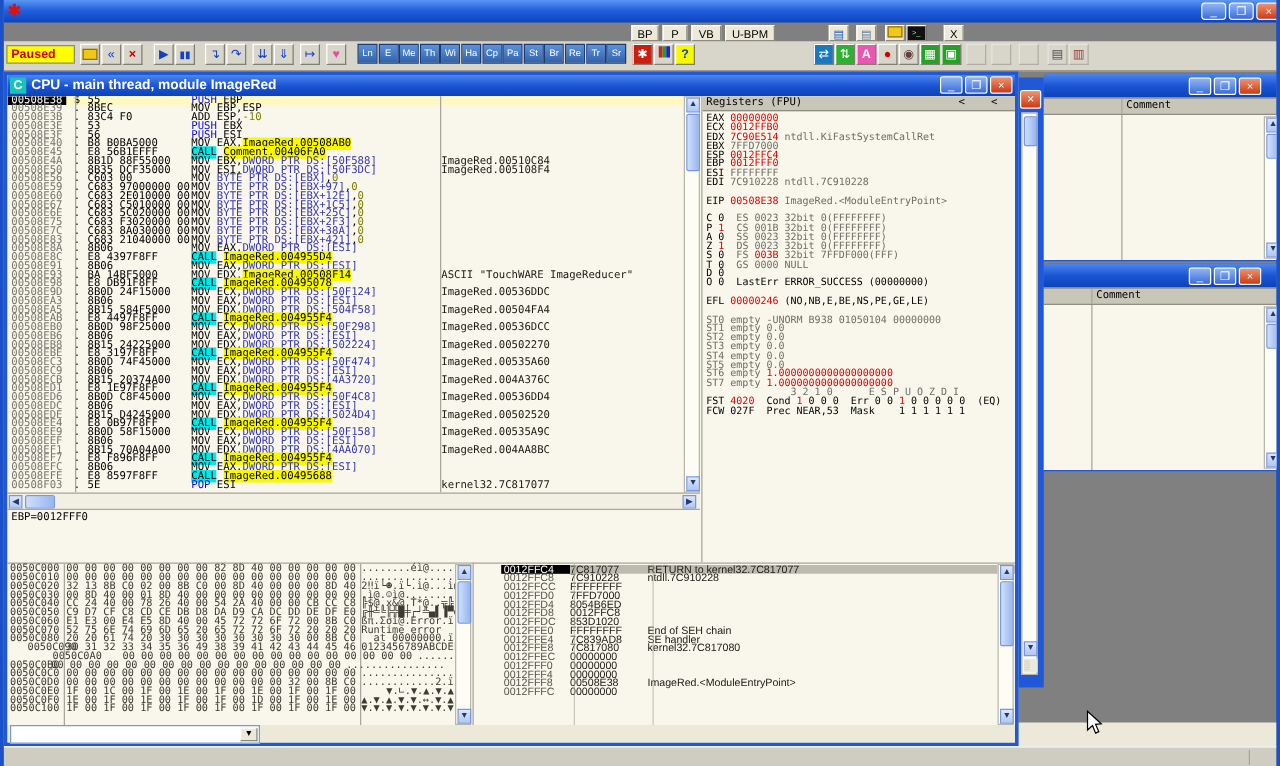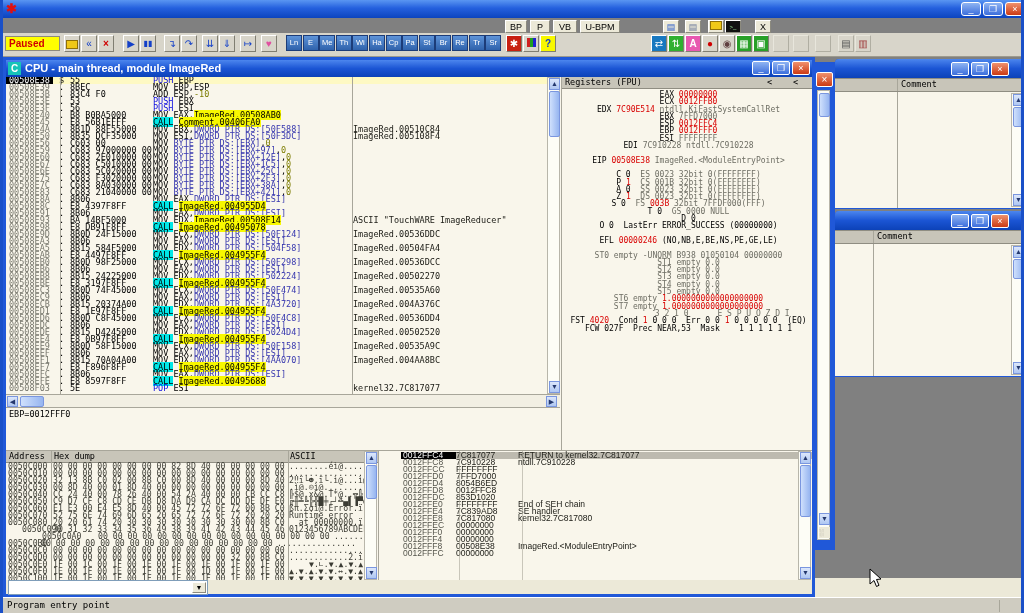--- a/index.html
+++ b/index.html
@@ -54,21 +54,21 @@
   .drow .c{display:inline-block;color:#1A1A14;}
   .drow.sel{background:#fef9c3;}
   .drow.sel .a{background:#000;color:#fff;}
   .kw{color:#0C0CE0;}
   .pl{color:#000;}
   .mem{color:#3737AE;}
   .num{color:#7C7C00;}
   .hl-y{background:#F8F800;color:#000;}
   .hl-c{background:#00E8E8;color:#000;}
   
-  .rrow{height:7.3px;line-height:7.3px;font-size:8px;white-space:pre;text-align:center;}
+  .rrow{height:7.3px;line-height:7.3px;font-size:8px;white-space:pre;}
   .rrow .k{color:#000;} .rrow .r{color:#D80000;} .rrow .g{color:#6E6E64;}
   
   .xrow{height:7px;line-height:7px;font-size:8.2px;white-space:pre;color:#3C3C34;}
   .srow{height:7px;line-height:7px;font-size:8.5px;white-space:pre;color:#20201A;}
   .srow .sa{display:inline-block;width:55px;padding-left:2px;color:#55554C;box-sizing:border-box;}
   .srow .sv{display:inline-block;width:62px;}
   .srow.sel .sa{background:#000;color:#fff;}
   .srow.sel{background:#BDBAAF;}
   
   .sbv{background:#FDFDF6;border:1px solid #B8B6AA;box-sizing:border-box;}
@@ -255,25 +255,20 @@
           <div class="rrow"><span class="g">ST5 empty 0.0</span></div>
           <div class="rrow"><span class="g">ST6 empty </span><span class="r">1.0000000000000000000</span></div>
           <div class="rrow"><span class="g">ST7 empty </span><span class="r">1.0000000000000000000</span></div>
           <div class="rrow"><span class="g">              3 2 1 0      E S P U O Z D I</span></div>
           <div class="rrow"><span class="k">FST </span><span class="r">4020</span><span class="k">  Cond </span><span class="r">1</span><span class="k"> 0 0 0  Err 0 0 </span><span class="r">1</span><span class="k"> 0 0 0 0 0  (EQ)</span></div>
           <div class="rrow"><span class="k">FCW 027F  Prec NEAR,53  Mask    1 1 1 1 1 1</span></div>
         </div>
     </div>
 
     <div class="abs pane" style="left:0;top:390px;width:372px;height:130px;border-top:1px solid #A8A69A;box-sizing:border-box;">
-      <div class="hdrbar mono" style="height:11px;font-size:8.5px;line-height:10px;position:relative;">
-        <span style="position:absolute;left:3px;">Address</span>
-        <span style="position:absolute;left:48px;">Hex dump</span>
-        <span style="position:absolute;left:284px;">ASCII</span>
-      </div>
       <div id="dump-body" class="mono" style="position:relative;">
           <div class="xrow"><span style="display:inline-block;width:47px;padding-left:2px;box-sizing:border-box;">0050C000</span><span style="display:inline-block;width:236px;">00 00 00 00 00 00 00 00 82 8D 40 00 00 00 00 00</span><span>........éì@.....</span></div>
           <div class="xrow"><span style="display:inline-block;width:47px;padding-left:2px;box-sizing:border-box;">0050C010</span><span style="display:inline-block;width:236px;">00 00 00 00 00 00 00 00 00 00 00 00 00 00 00 00</span><span>................</span></div>
           <div class="xrow"><span style="display:inline-block;width:47px;padding-left:2px;box-sizing:border-box;">0050C020</span><span style="display:inline-block;width:236px;">32 13 8B C0 02 00 8B C0 00 8D 40 00 00 00 8D 40</span><span>2‼ï└☻.ï└.ì@...ì@</span></div>
           <div class="xrow"><span style="display:inline-block;width:47px;padding-left:2px;box-sizing:border-box;">0050C030</span><span style="display:inline-block;width:236px;">00 8D 40 00 01 8D 40 00 00 00 00 00 00 00 00 00</span><span>.ì@.☺ì@.........</span></div>
           <div class="xrow"><span style="display:inline-block;width:47px;padding-left:2px;box-sizing:border-box;">0050C040</span><span style="display:inline-block;width:236px;">CC 24 40 00 78 26 40 00 54 2A 40 00 00 CB CC C8</span><span>╠$@.x&amp;@.T*@..╦╠╚</span></div>
           <div class="xrow"><span style="display:inline-block;width:47px;padding-left:2px;box-sizing:border-box;">0050C050</span><span style="display:inline-block;width:236px;">C9 D7 CF C8 CD CE DB D8 DA D9 CA DC DD DE DF E0</span><span>╔╫╧╚╠╬█╪┌┘╩▄▌▐▀α</span></div>
           <div class="xrow"><span style="display:inline-block;width:47px;padding-left:2px;box-sizing:border-box;">0050C060</span><span style="display:inline-block;width:236px;">E1 E3 00 E4 E5 8D 40 00 45 72 72 6F 72 00 8B C0</span><span>ßπ.Σσì@.Error.ï└</span></div>
           <div class="xrow"><span style="display:inline-block;width:47px;padding-left:2px;box-sizing:border-box;">0050C070</span><span style="display:inline-block;width:236px;">52 75 6E 74 69 6D 65 20 65 72 72 6F 72 20 20 20</span><span>Runtime error   </span></div>
           <div class="xrow"><span style="display:inline-block;width:47px;padding-left:2px;box-sizing:border-box;">0050C080</span><span style="display:inline-block;width:236px;">20 20 61 74 20 30 30 30 30 30 30 30 30 00 8B C0</span><span>  at 00000000.ï└</span></div>
@@ -382,21 +377,20 @@
         <span class="sb-a" style="bottom:0;">▼</span>
       </div>
     </div>
   </div>
 
   
   <div class="abs" style="left:812px;top:578px;width:212px;height:19px;background:#ECE9D8;"></div>
 
   
   <div class="abs statusbar">
-    <div class="status-text">Program entry point</div>
     <div class="vline" style="position:absolute;right:24px;top:2px;height:12px;"></div>
   </div>
 
   
   <svg class="abs" style="left:866px;top:568px;" width="14" height="20">
     <polygon points="1,1 1,16 5,12.5 7.5,18.5 10,17.3 7.5,11.5 12,11" fill="#fff" stroke="#000" stroke-width="1"></polygon>
   </svg>
 
 </div>
 

